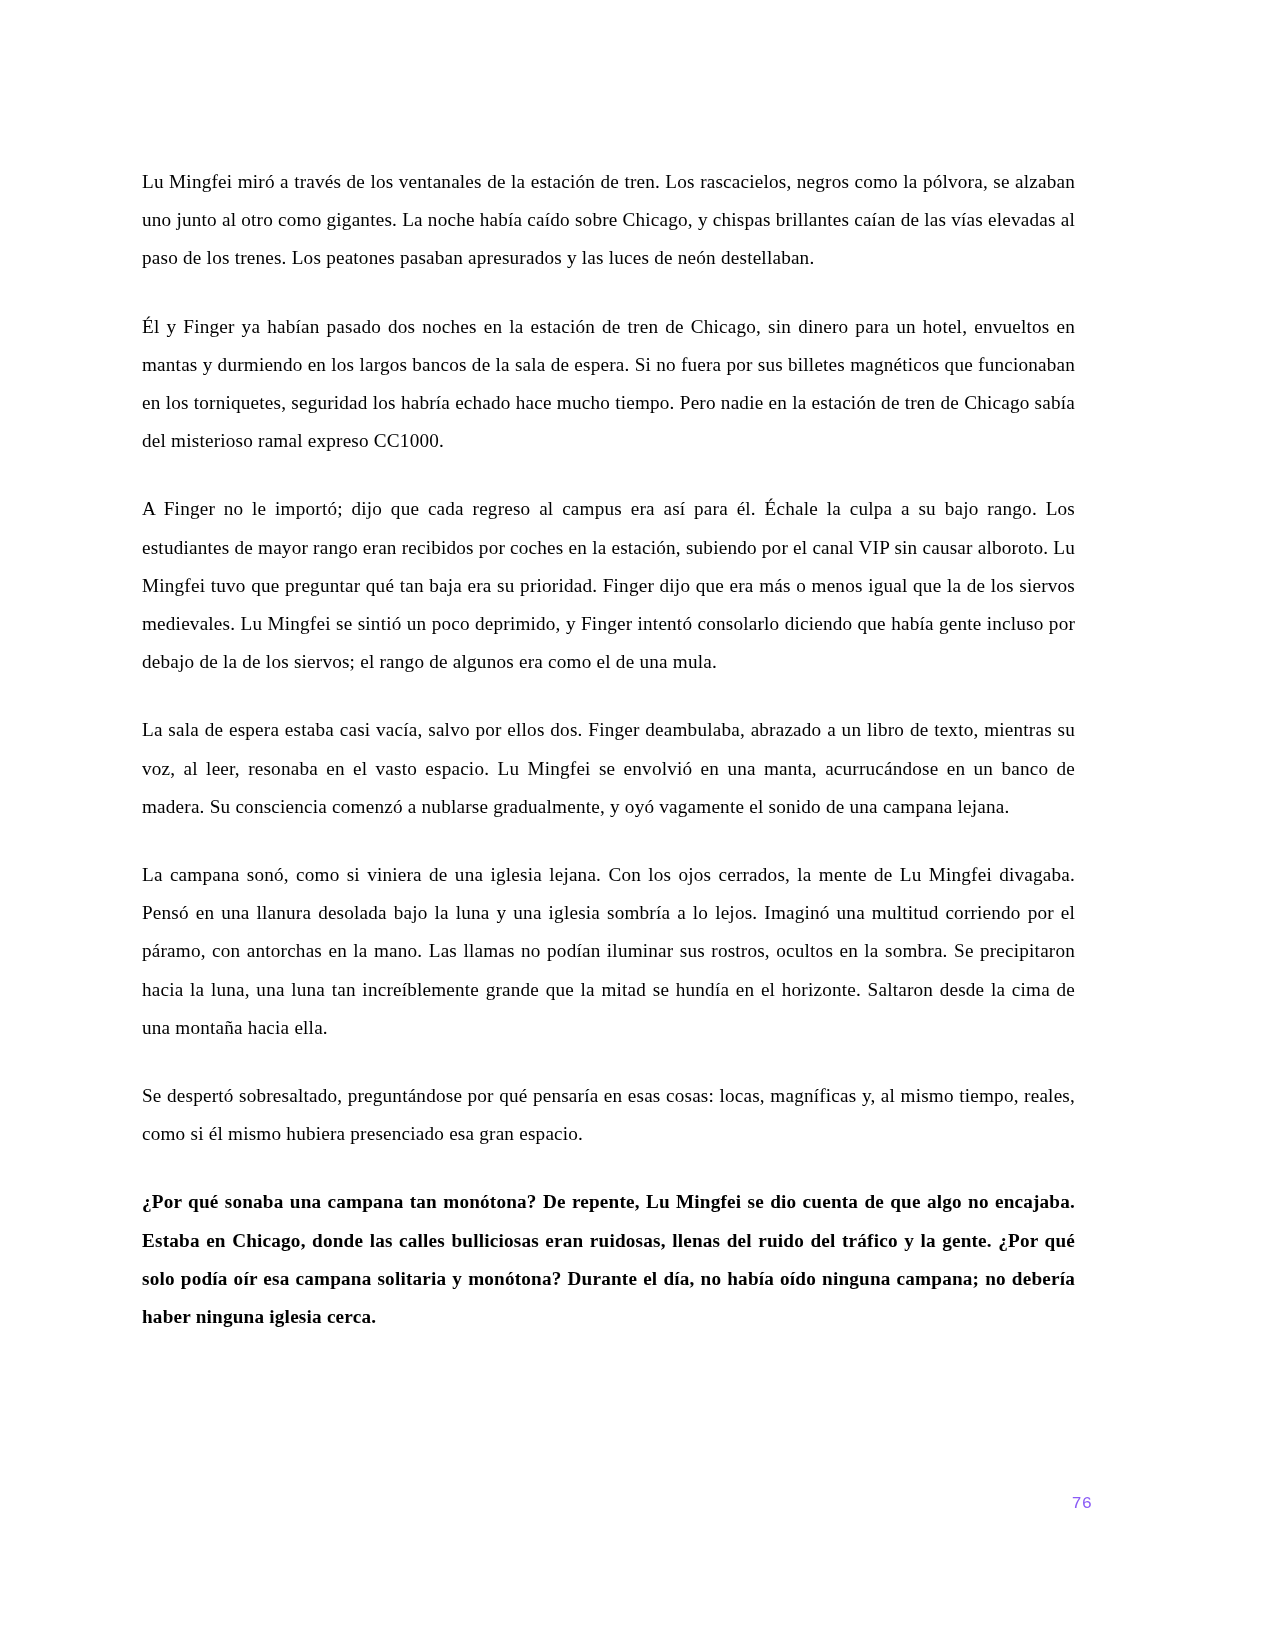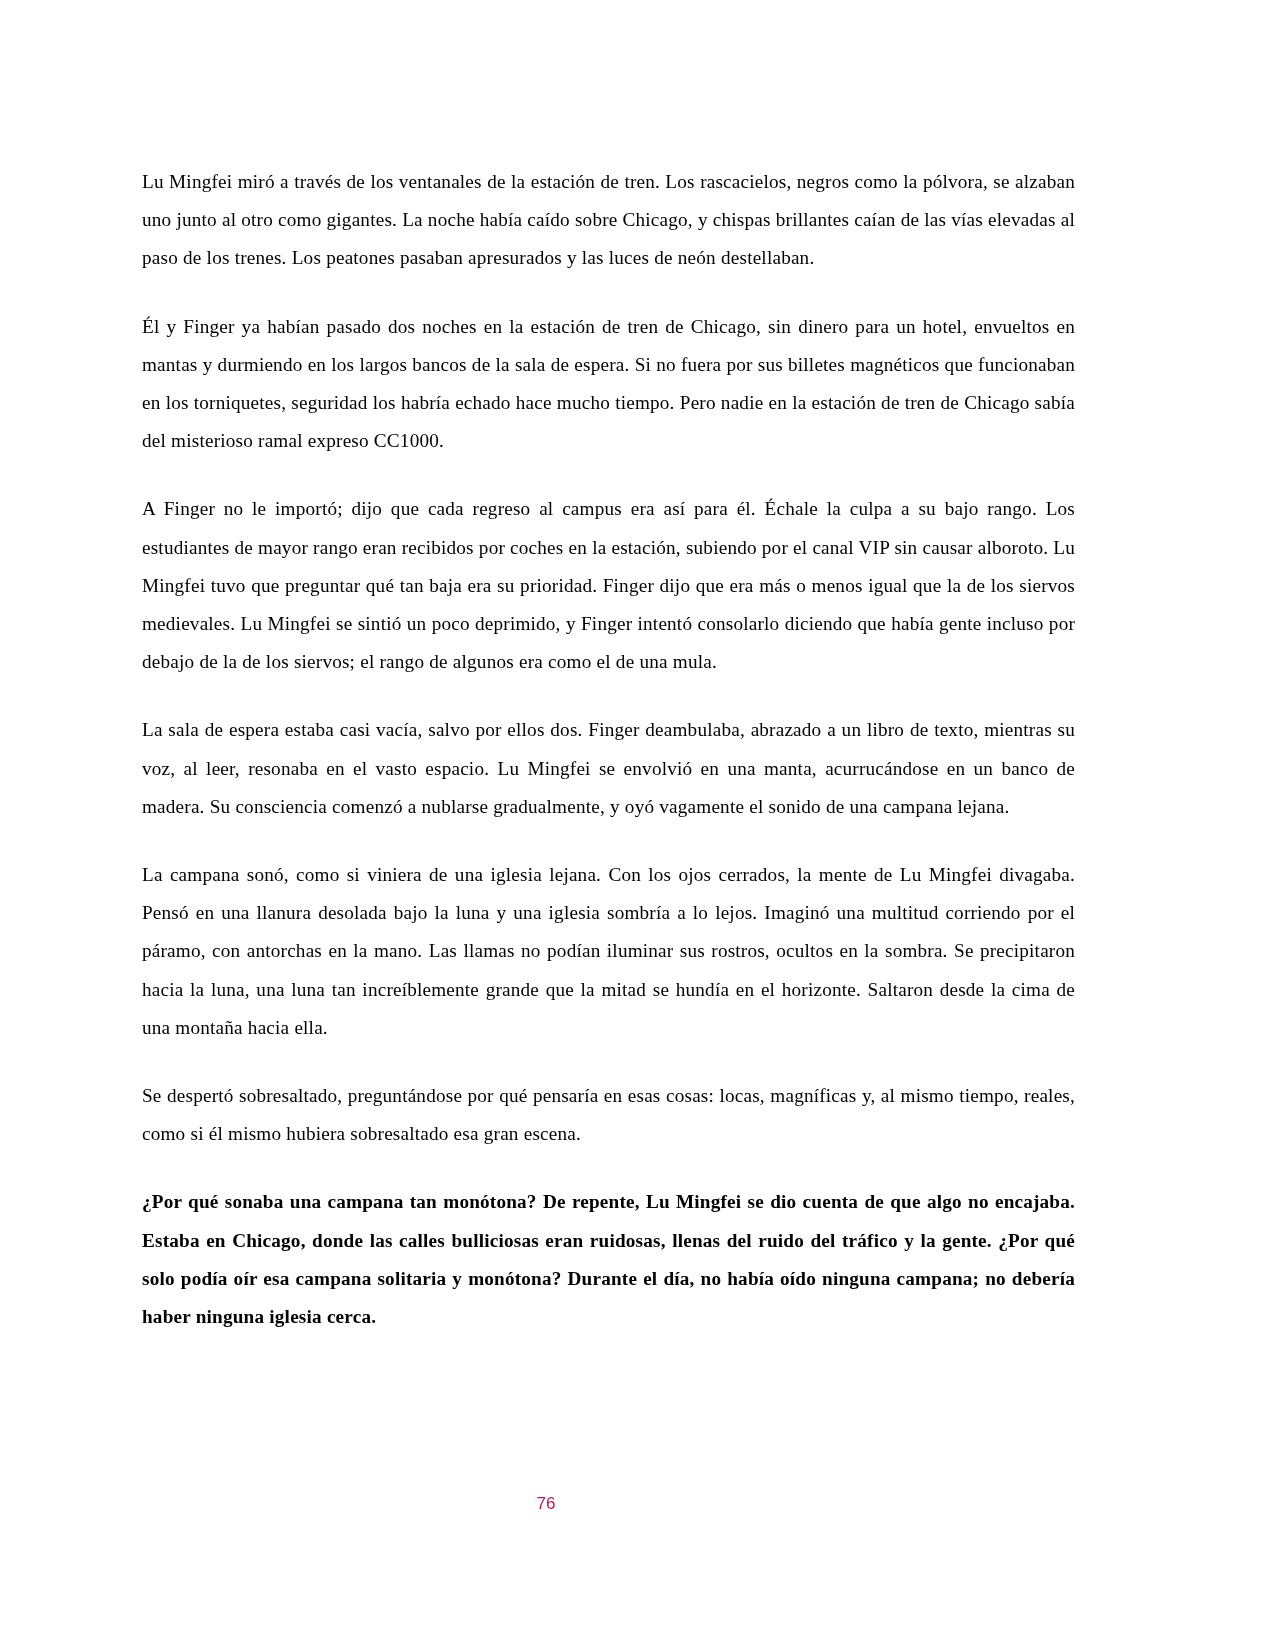--- a/index.html
+++ b/index.html
@@ -42,37 +42,37 @@
   }
   .para:last-child {
     margin-bottom: 0;
     font-weight: bold;
   }
   .page-number {
     position: absolute;
     left: 0;
     right: 0;
     top: 1494px;
-    text-align: center;
+    text-align: right;
     font-size: 17px;
     line-height: 20px;
-    font-family: Liberation Sans, sans-serif;
-    color: #be185d;
+    font-family: Liberation Mono, monospace;
+    color: #8b5cf6;
   }
 </style>
 </head>
 <body>
 
 <div class="page">
 
   <div class="content">
     <p class="para">Lu Mingfei miró a través de los ventanales de la estación de tren. Los rascacielos, negros como la pólvora, se alzaban uno junto al otro como gigantes. La noche había caído sobre Chicago, y chispas brillantes caían de las vías elevadas al paso de los trenes. Los peatones pasaban apresurados y las luces de neón destellaban.</p>
     <p class="para">Él y Finger ya habían pasado dos noches en la estación de tren de Chicago, sin dinero para un hotel, envueltos en mantas y durmiendo en los largos bancos de la sala de espera. Si no fuera por sus billetes magnéticos que funcionaban en los torniquetes, seguridad los habría echado hace mucho tiempo. Pero nadie en la estación de tren de Chicago sabía del misterioso ramal expreso CC1000.</p>
     <p class="para">A Finger no le importó; dijo que cada regreso al campus era así para él. Échale la culpa a su bajo rango. Los estudiantes de mayor rango eran recibidos por coches en la estación, subiendo por el canal VIP sin causar alboroto. Lu Mingfei tuvo que preguntar qué tan baja era su prioridad. Finger dijo que era más o menos igual que la de los siervos medievales. Lu Mingfei se sintió un poco deprimido, y Finger intentó consolarlo diciendo que había gente incluso por debajo de la de los siervos; el rango de algunos era como el de una mula.</p>
     <p class="para">La sala de espera estaba casi vacía, salvo por ellos dos. Finger deambulaba, abrazado a un libro de texto, mientras su voz, al leer, resonaba en el vasto espacio. Lu Mingfei se envolvió en una manta, acurrucándose en un banco de madera. Su consciencia comenzó a nublarse gradualmente, y oyó vagamente el sonido de una campana lejana.</p>
     <p class="para">La campana sonó, como si viniera de una iglesia lejana. Con los ojos cerrados, la mente de Lu Mingfei divagaba. Pensó en una llanura desolada bajo la luna y una iglesia sombría a lo lejos. Imaginó una multitud corriendo por el páramo, con antorchas en la mano. Las llamas no podían iluminar sus rostros, ocultos en la sombra. Se precipitaron hacia la luna, una luna tan increíblemente grande que la mitad se hundía en el horizonte. Saltaron desde la cima de una montaña hacia ella.</p>
-    <p class="para">Se despertó sobresaltado, preguntándose por qué pensaría en esas cosas: locas, magníficas y, al mismo tiempo, reales, como si él mismo hubiera sobresaltado esa gran escena.</p>
+    <p class="para">Se despertó sobresaltado, preguntándose por qué pensaría en esas cosas: locas, magníficas y, al mismo tiempo, reales, como si él mismo hubiera presenciado esa gran espacio.</p>
     <p class="para">¿Por qué sonaba una campana tan monótona? De repente, Lu Mingfei se dio cuenta de que algo no encajaba. Estaba en Chicago, donde las calles bulliciosas eran ruidosas, llenas del ruido del tráfico y la gente. ¿Por qué solo podía oír esa campana solitaria y monótona? Durante el día, no había oído ninguna campana; no debería haber ninguna iglesia cerca.</p>
   </div>
 
   <div class="page-number">76</div>
 
 </div>
 
 </body></html>

